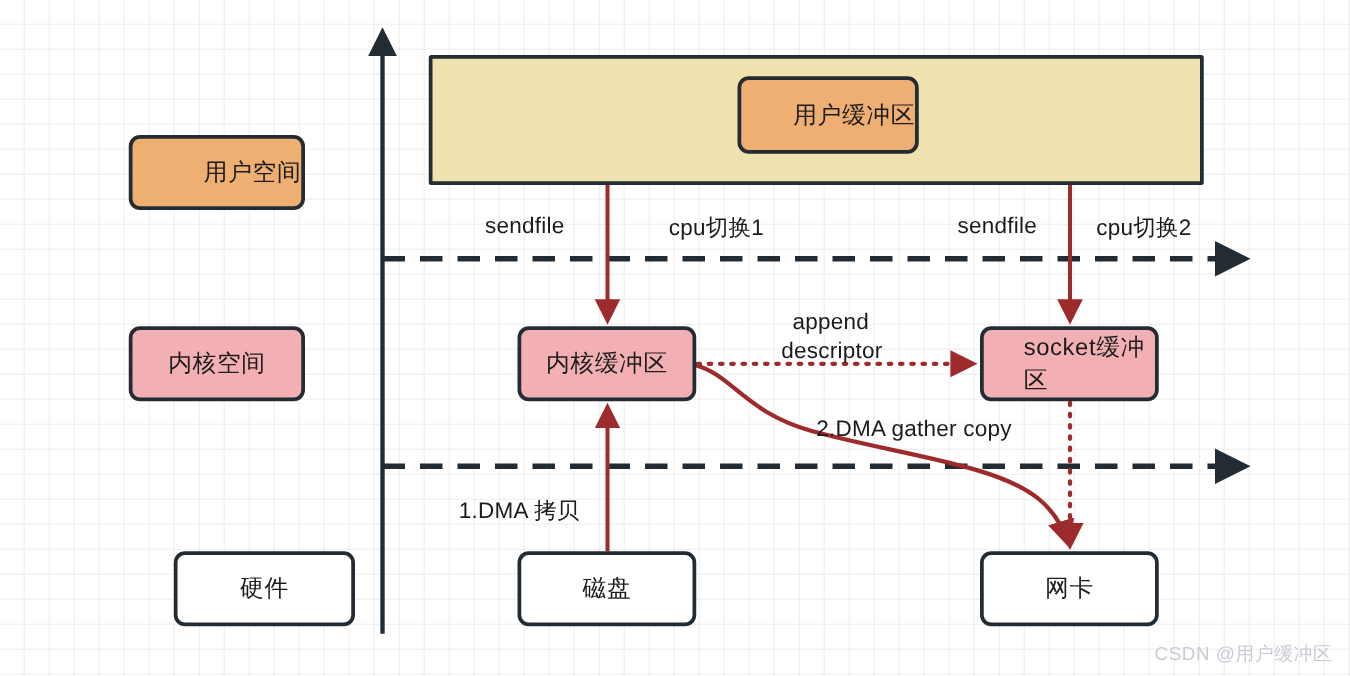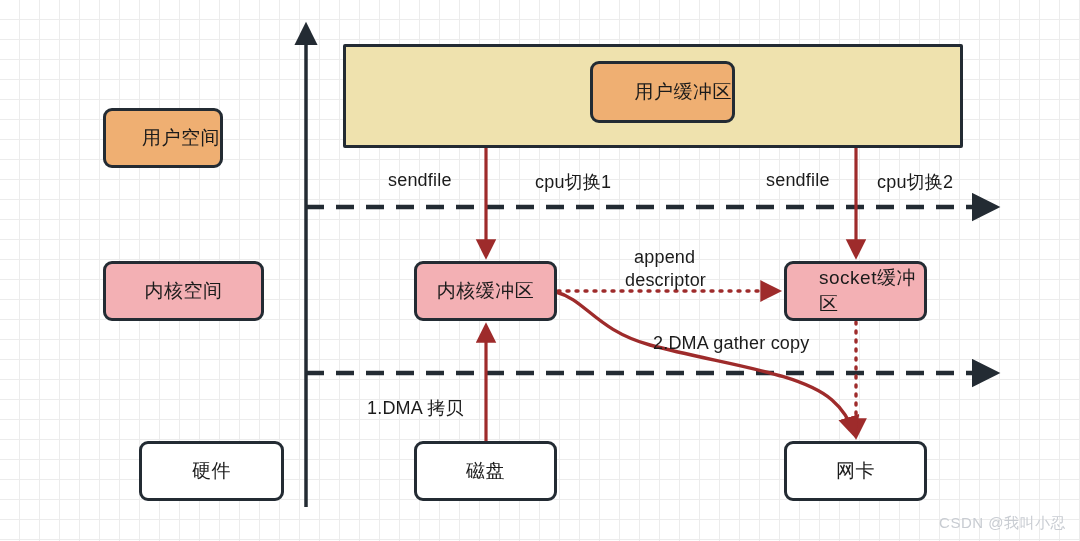--- a/index.html
+++ b/index.html
@@ -118,25 +118,25 @@
       <line x1="856" y1="322" x2="856" y2="436" stroke="#9e2b2b" stroke-width="3.4" stroke-dasharray="2,7" stroke-linecap="round" marker-end="url(#arrowRed)"></line>
     </g>
 
     <g>
       <path d="M 556,292 C 586,300 596,330 650,345 C 720,364 800,372 832,400 C 846,412 851,424 854,434" fill="none" stroke="#9e2b2b" stroke-width="3.4" marker-end="url(#arrowRed)"></path>
     </g>
   </svg>
 
   <div class="band-yellow" style="left:343px; top:44px; width:620px; height:104px;"></div>
 
-  <div class="node node-orange" style="left:103px; top:108px; width:120px; height:60px;">
+  <div class="node node-orange" style="left:103px; top:108px; width:141px; height:60px;">
     <span>用户空间</span>
   </div>
 
-  <div class="node node-pink" style="left:103px; top:261px; width:161px; height:60px;">
+  <div class="node node-pink" style="left:103px; top:261px; width:141px; height:60px;">
     <span>内核空间</span>
   </div>
 
   <div class="node node-white" style="left:103px; top:441px; width:145px; height:60px;margin-left:36px;">
     <span>硬件</span>
   </div>
 
   <div class="node node-orange" style="left:590px; top:61px; width:145px; height:62px;">
     <span>用户缓冲区</span>
   </div>
@@ -166,15 +166,15 @@
   <div class="edge-label" style="left:877px; top:170px;">cpu切换2</div>
 
   <div class="edge-label" style="left:634px; top:247px;">append</div>
 
   <div class="edge-label" style="left:625px; top:270px;">descriptor</div>
 
   <div class="edge-label" style="left:653px; top:333px;">2.DMA gather copy</div>
 
   <div class="edge-label" style="left:367px; top:396px;">1.DMA 拷贝</div>
 
-  <div class="watermark">CSDN @我叫小忍</div>
+  <div class="watermark">CSDN @用户缓冲区</div>
 
 </div>
 
 </body></html>

